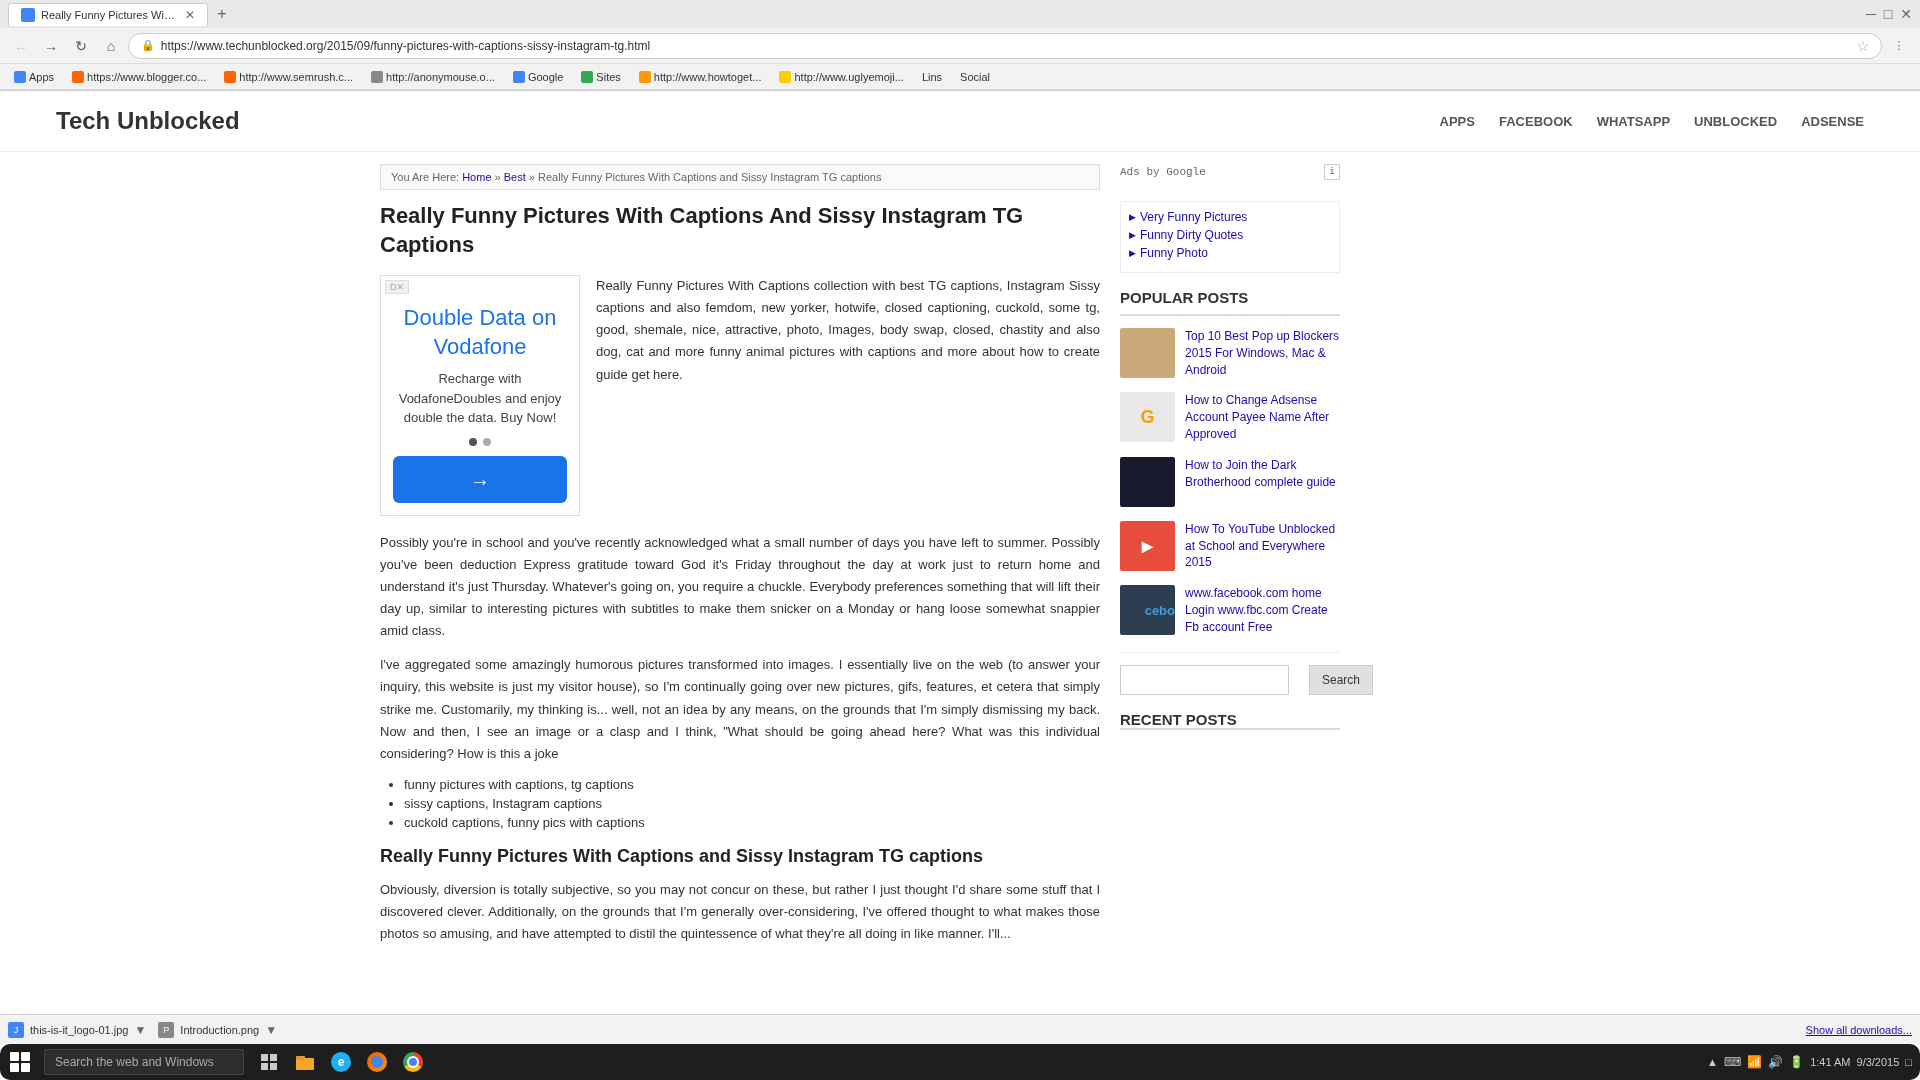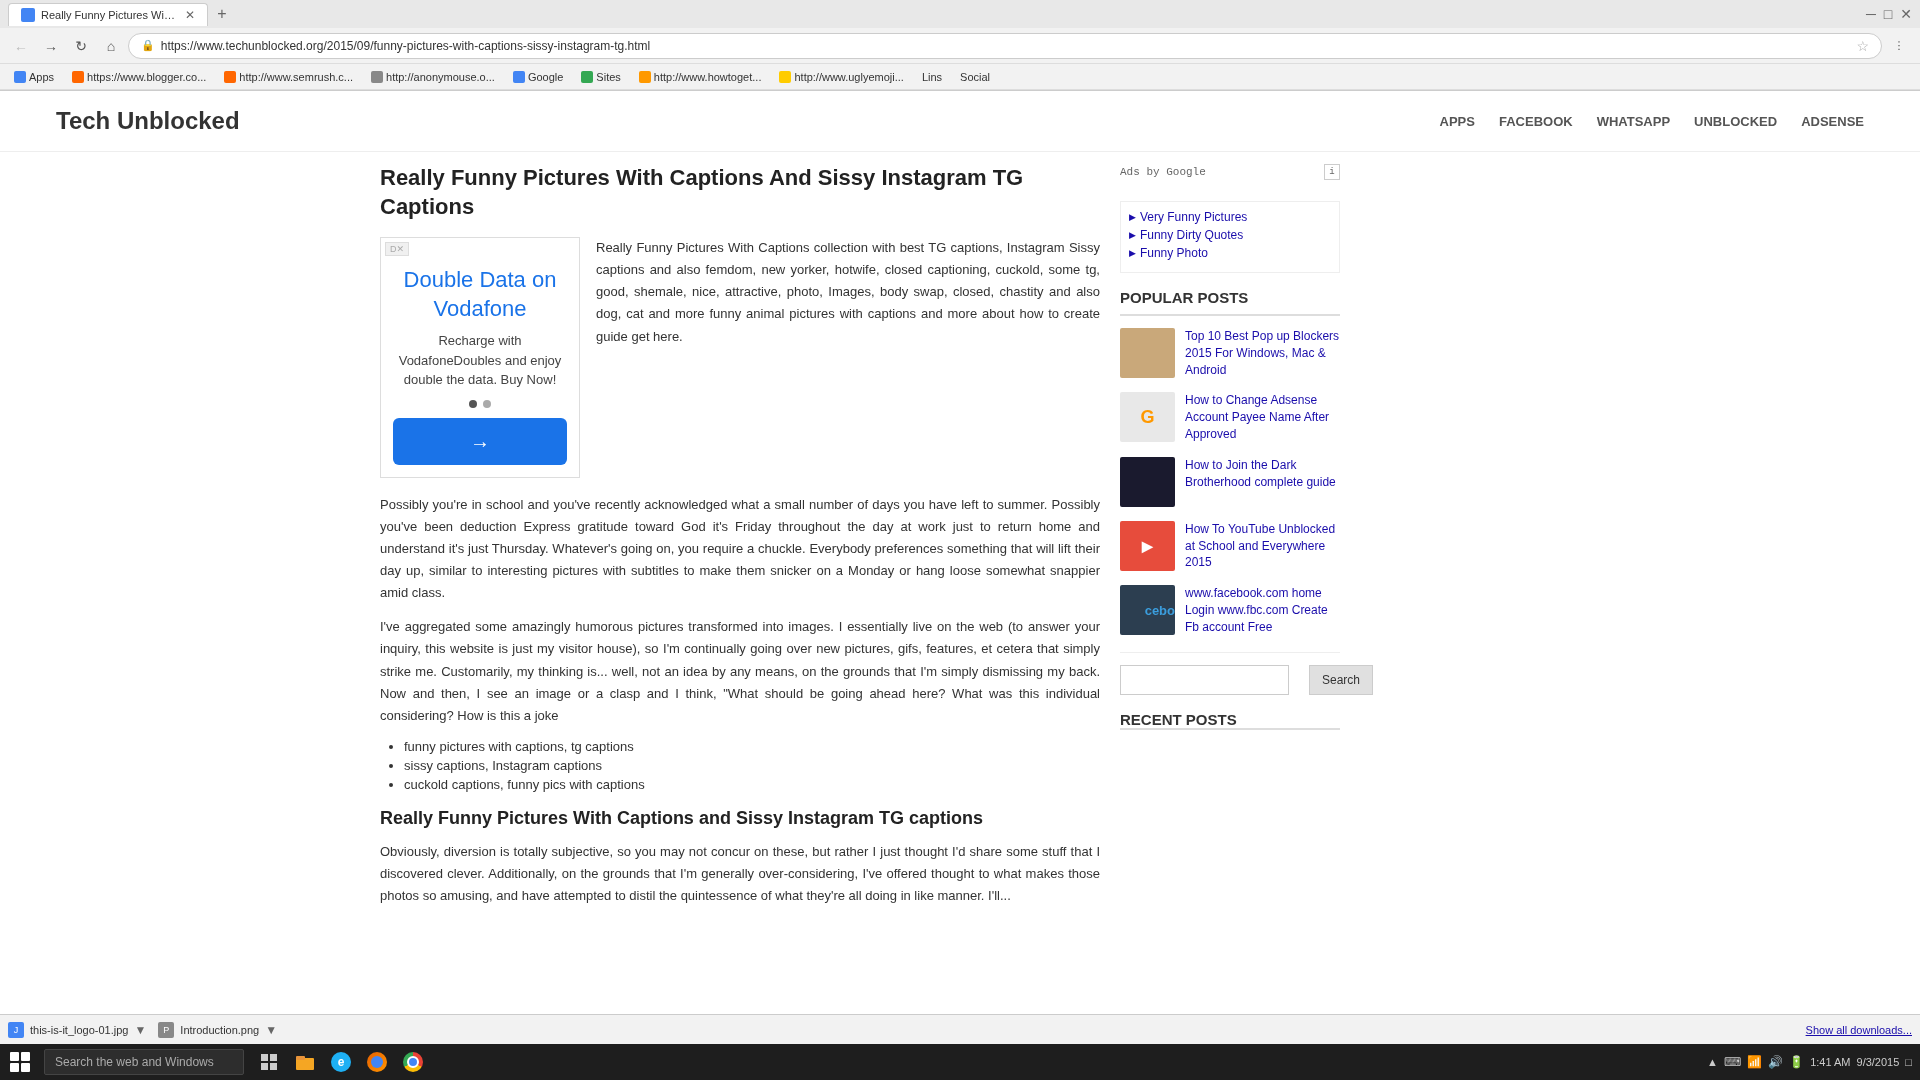--- a/index.html
+++ b/index.html
@@ -411,20 +411,21 @@
     .taskbar {
       position: fixed;
       bottom: 0;
       left: 0;
       right: 0;
       height: 36px;
       background: #1e1e1e;
       display: flex;
       align-items: center;
       z-index: 9999;
+      border-radius: 10px;
     }
     .taskbar-start {
       width: 40px;
       height: 36px;
       display: flex;
       align-items: center;
       justify-content: center;
       cursor: pointer;
     }
     .start-icon {
@@ -620,20 +621,28 @@
     <a href="#">WHATSAPP</a>
     <a href="#">UNBLOCKED</a>
     <a href="#">ADSENSE</a>
   </nav>
 </div>
 
 <div class="content-wrapper">
 
   <div class="main-content">
 
+    <div class="breadcrumb">
+      <span>You Are Here:</span>
+      <a href="#">Home</a>
+      <span> » </span>
+      <a href="#">Best</a>
+      <span> » </span>
+      <span>Really Funny Pictures With Captions and Sissy Instagram TG captions</span>
+    </div>
 
     <h1 class="article-title">Really Funny Pictures With Captions And Sissy Instagram TG Captions</h1>
 
     <div class="article-intro-section">
 
       <div class="ad-box">
         <span class="ad-label">D✕</span>
         <div class="ad-title">Double Data on Vodafone</div>
         <div class="ad-subtitle">Recharge with VodafoneDoubles and enjoy double the data. Buy Now!</div>
         <div class="ad-dots">

